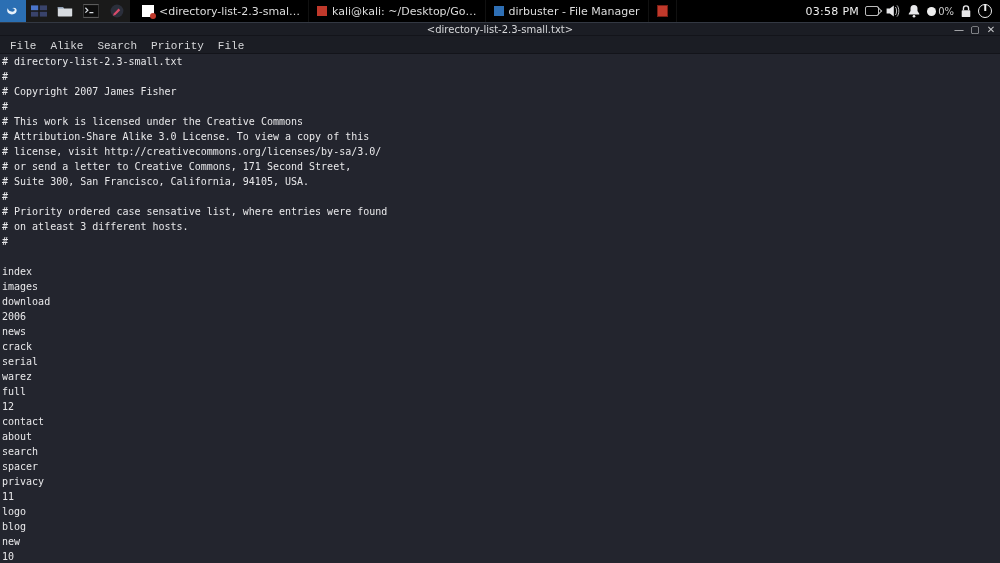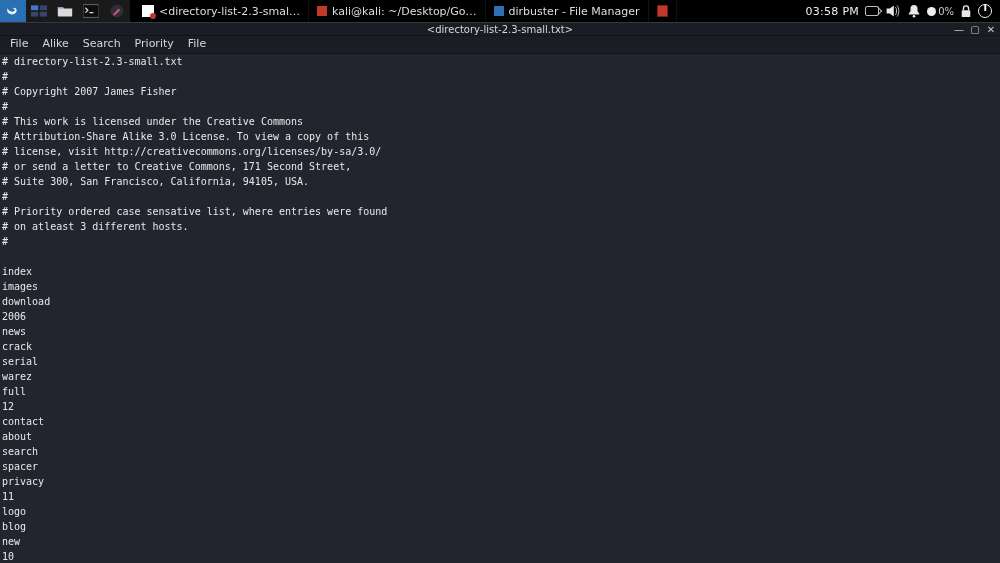--- a/index.html
+++ b/index.html
@@ -67,26 +67,27 @@
   .editor-titlebar .winbtns{
     position:absolute; right:4px; top:0; height:100%;
     display:flex; align-items:center; gap:6px; color:#c8c9cc;
     font-size:10px;
   }
   .editor-titlebar .winbtn{ width:10px; text-align:center; cursor:default;}
   
   .editor-menubar{
     height:18px;
     background:#1b1d24;
-    display:flex; align-items:flex-start;
+    display:flex; align-items:flex-end;
     gap:2px;
     padding:0 4px;
     font-size:11px;
     color:#d7d8da;
     border-bottom:1px solid #13141a;
+    font-family:Liberation Mono, monospace;
   }
   .editor-menubar .m{ padding:1px 6px; }
   
   .editor-body{
     height: calc(563px - 22px - 14px - 18px);
     background:#23252e;
     color:#e8e8ea;
     font-family: "DejaVu Sans Mono","Liberation Mono",Consolas,monospace;
     font-size:10px;
     line-height:15px;

